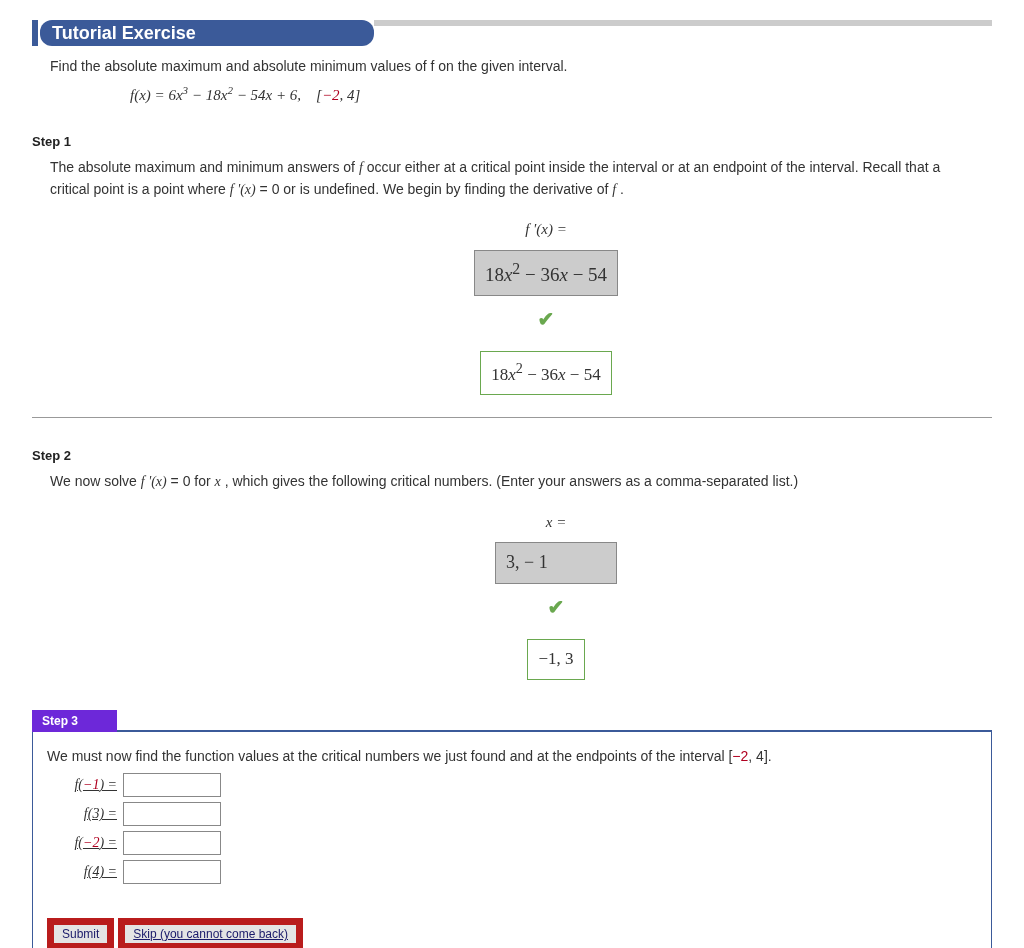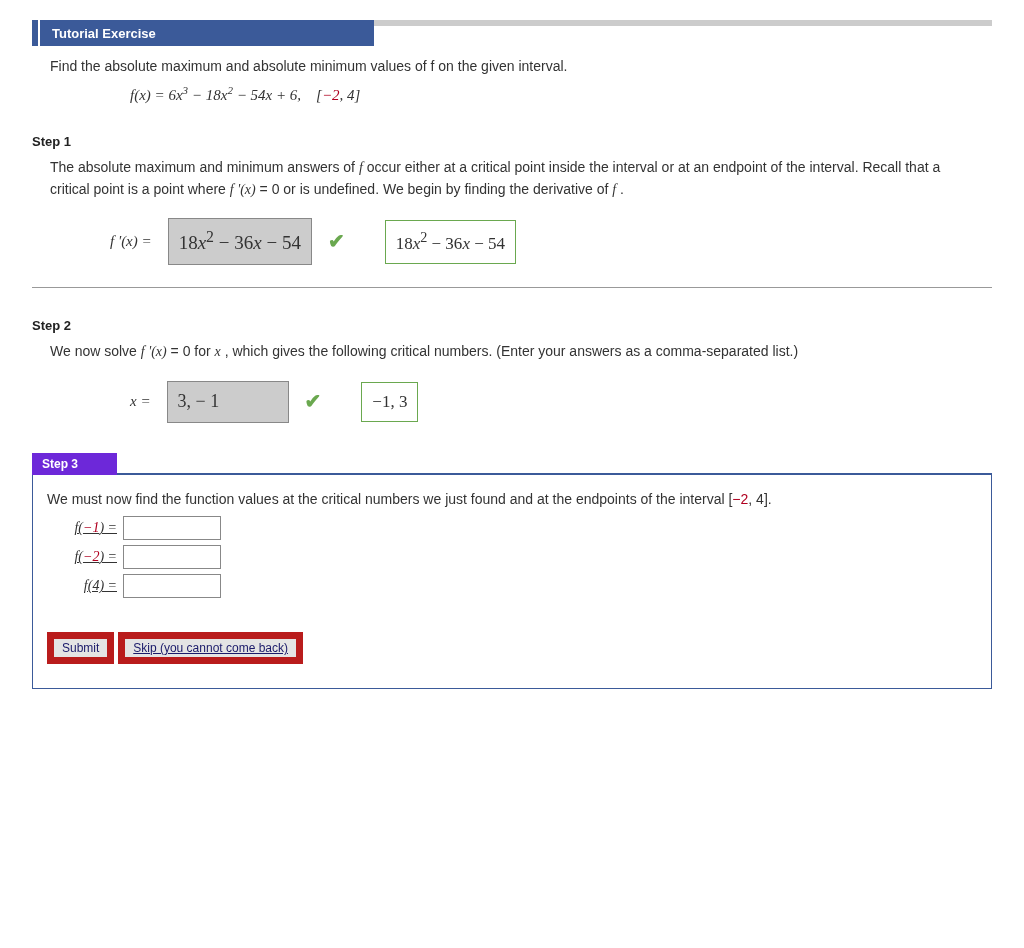--- a/index.html
+++ b/index.html
@@ -1,28 +1,28 @@
 <!DOCTYPE html>
 <html><head>
 <meta charset="utf-8">
 <style>
   body { margin:0; background:#fff; font-family:Verdana, Geneva, sans-serif; font-size:14px; color:#333; }
   .page { width:960px; margin:20px auto 40px; }
   .header-row { display:flex; align-items:stretch; height:26px; margin-bottom:12px; }
   .blue-bar { width:6px; background:#3b5a99; margin-right:2px; }
-  .title-chip { background:#3b5a99; color:#fff; font-weight:bold; padding:4px 12px; font-size:13px; display:flex; align-items:center; width:310px; }
+  .title-chip { background:#3b5a99; color:#fff; font-weight:bold; padding:4px 12px; font-size:18px; display:flex; align-items:center; width:310px;border-radius:12px; }
   .grey-bar { background:#ccc; height:6px; flex:1; align-self:flex-start; margin-top:0; }
   .section-indent { margin:0 10px 0 18px; }
   .math-line { margin:10px 0 28px 80px; font-style:italic; font-family:Georgia, 'Times New Roman', serif; font-size:15px; }
   .math-line sup { font-size:11px; }
   .red-neg { color:#b00020; }
   .step-label { font-weight:bold; font-size:13px; color:#222; margin:30px 0 8px 0; }
   .step-body { margin:0 10px 0 18px; line-height:1.55; }
   .accent-italic { font-style:italic; font-family:Georgia,'Times New Roman',serif; }
-  .deriv-row { margin:18px 0 10px 60px; display:flex; align-items:center; gap:16px; }
+  .deriv-row { margin:18px 0 10px 60px; display:flex; align-items:center; gap:8px;flex-direction:column; }
   .lhs { font-style:italic; font-family:Georgia,'Times New Roman',serif; font-size:15px; }
   .answer-box { background:#ccc; border:1px solid #888; padding:6px 10px; font-family:'Times New Roman',serif; font-size:19px; min-width:120px; text-align:left; }
   .answer-box.sm { font-size:18px; min-width:100px; }
   .check { color:#6aa84f; font-size:20px; font-weight:bold; }
   .correct-box { border:1px solid #6aa84f; padding:6px 10px; font-family:'Times New Roman',serif; font-size:17px; background:#fff; }
   .hr { border:none; border-top:1px solid #999; margin:22px 0; }
   .step3-label-row { display:flex; align-items:stretch; height:22px; margin-top:30px;}
   .step3-chip { background:#6d28d9; color:#fff; font-weight:bold; font-size:12px; padding:3px 10px; display:flex; align-items:center; width:65px;}
   .hr-blue { flex:1; background:#3b5a99; height:2px; align-self:flex-end; margin-bottom:0;}
   .step3-frame { border:1px solid #3b5a99; border-top:none; padding:14px 7px 24px 14px; margin:0 0 0 0; }
@@ -97,20 +97,24 @@
     <div style="line-height:1.55;">
       <span>We must now find the function values at the critical numbers we just found and at the endpoints of the interval  [</span><span class="red-neg">−2</span><span>, 4].</span>
     </div>
 
     <div id="fval-rows" style="margin-top:6px;">
         <div class="fval-row">
           <div class="fval-label">f(<span style="color:#b00020;">−1</span>)  =</div>
           <input class="fval-input" type="text" style="">
         </div>
         <div class="fval-row">
+          <div class="fval-label">f(3)  =</div>
+          <input class="fval-input" type="text" style="">
+        </div>
+        <div class="fval-row">
           <div class="fval-label">f(<span style="color:#b00020;">−2</span>)  =</div>
           <input class="fval-input" type="text" style="">
         </div>
         <div class="fval-row">
           <div class="fval-label">f(4)  =</div>
           <input class="fval-input" type="text" style="">
         </div>
       </div>
 
     <div class="btn-row">

